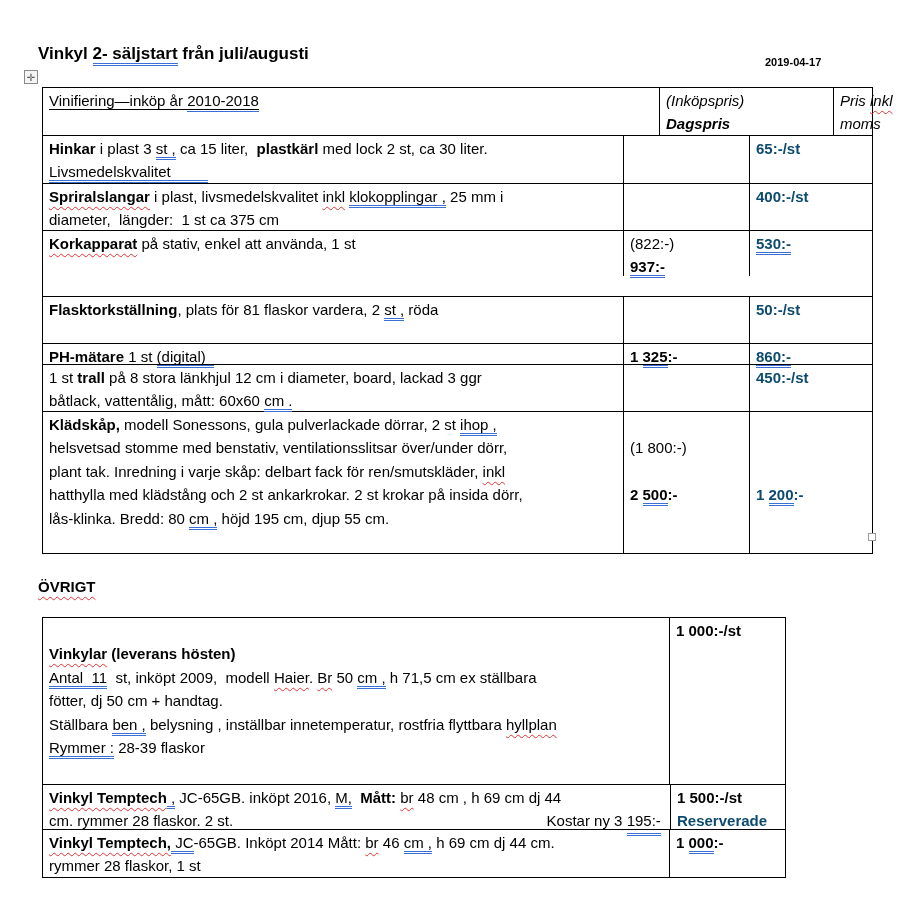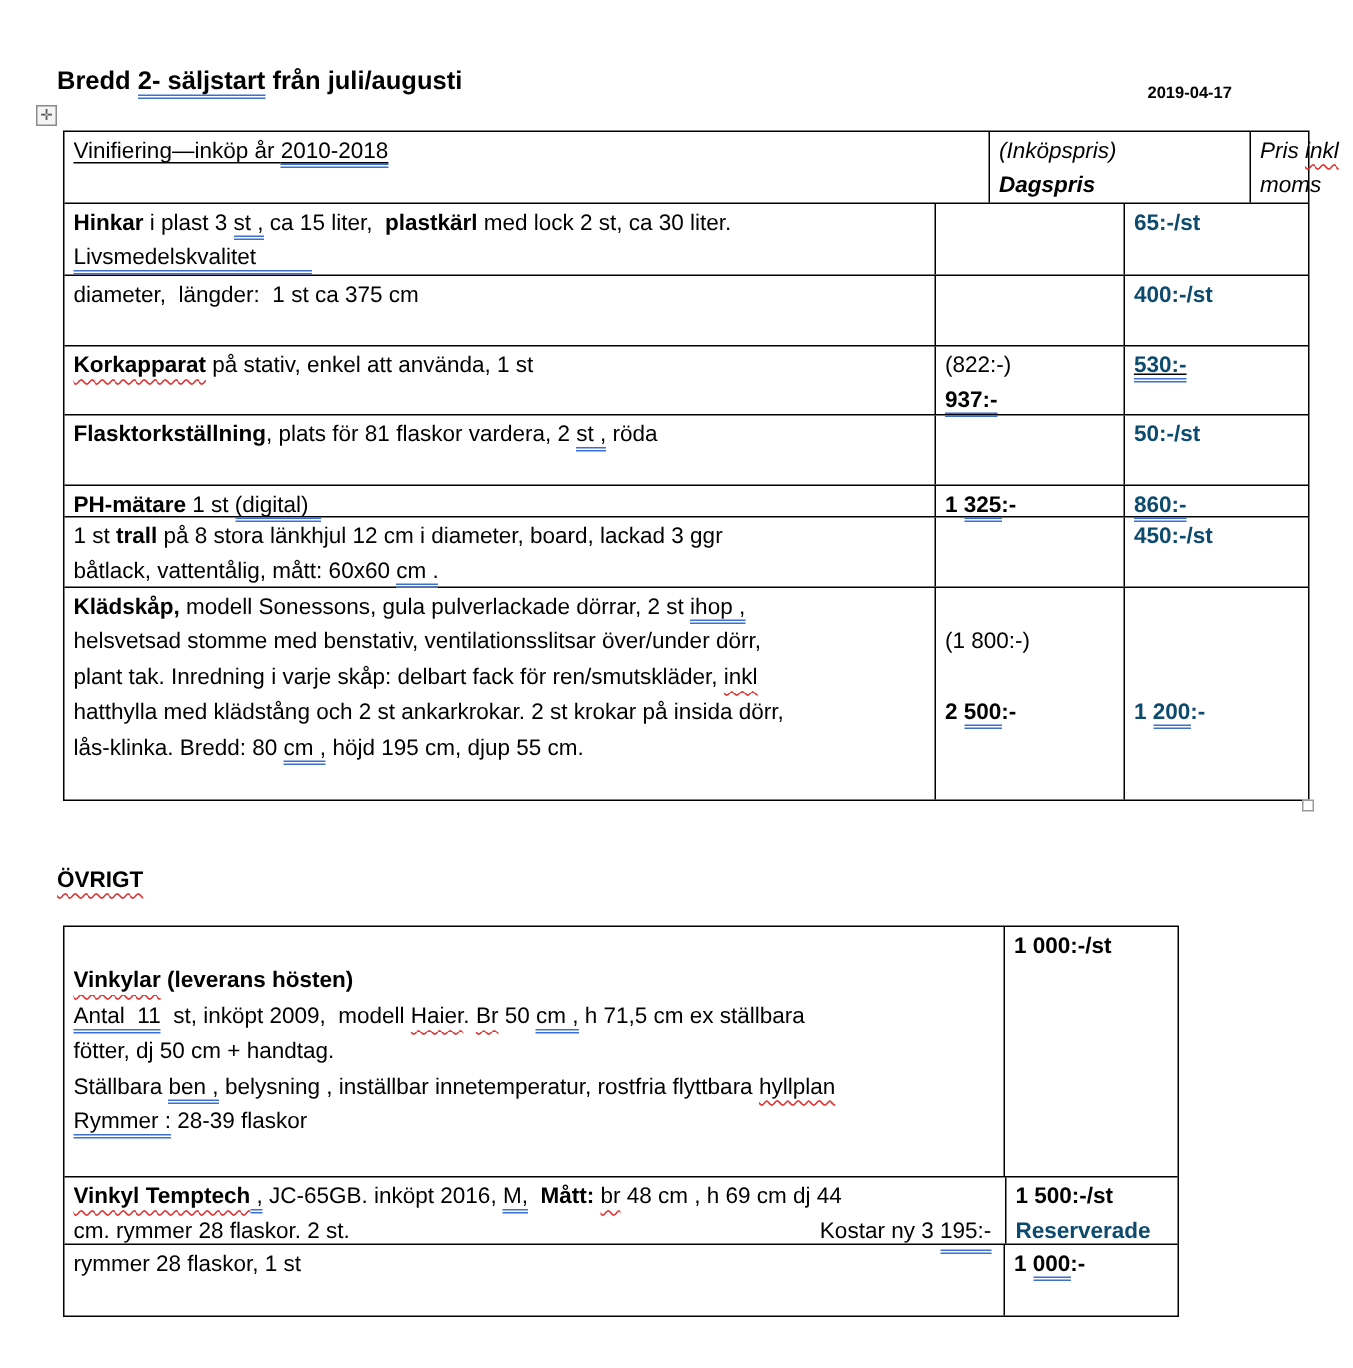--- a/index.html
+++ b/index.html
@@ -50,21 +50,21 @@
   }
   .ul{
     text-decoration-line:underline;text-decoration-style:solid;
     text-decoration-color:#000;text-decoration-thickness:1px;
     text-underline-offset:3px;
   }
 </style>
 </head>
 <body>
 
-<div class="doc-title"><span class="b">Bredd </span><span class="b u2">2- säljstart</span><span class="b"> från juli/augusti</span></div>
+<div class="doc-title"><span class="b">Vinkyl </span><span class="b u2">2- säljstart</span><span class="b"> från juli/augusti</span></div>
 
 <div class="doc-date">2019-04-17</div>
 
 <div class="move-handle">✛</div>
 
 <div class="tbl" style="left: 42px; top: 87px; width: 831px;">
     <div class="trow" style="height: 47px; gap: 36px;">
       <div class="tcell" style="width: 580px;">
         <div class="line"><span class="ul">Vinifiering—inköp år </span><span class="u2 ul">2010-2018</span></div>
       </div>
@@ -82,40 +82,41 @@
         <div class="line"><span class="b">Hinkar</span><span class=""> i plast 3 </span><span class="u2">st ,</span><span class=""> ca 15 liter,  </span><span class="b">plastkärl</span><span class=""> med lock 2 st, ca 30 liter.</span></div>
         <div class="line"><span class="u2">Livsmedelskvalitet&nbsp;&nbsp;&nbsp;&nbsp;&nbsp;&nbsp;&nbsp;&nbsp;&nbsp;</span></div>
       </div>
       <div class="tcell" style="width: 126px;"></div>
       <div class="tcell" style="width: 122px;">
         <div class="line"><span class="b red">65:-/st</span></div>
       </div>
     </div>
     <div class="trow" style="height: 47px;">
       <div class="tcell" style="width: 580px;">
+        <div class="line"><span class="b sq">Spriralslangar</span><span class=""> i plast, livsmedelskvalitet </span><span class="sq">inkl</span><span class=""> </span><span class="u2">klokopplingar ,</span><span class=""> 25 mm i</span></div>
         <div class="line"><span class="">diameter,  längder:  1 st ca 375 cm</span></div>
       </div>
       <div class="tcell" style="width: 126px;"></div>
       <div class="tcell" style="width: 134px;">
         <div class="line"><span class="b red">400:-/st</span></div>
       </div>
     </div>
     <div class="trow" style="height: 46px;">
       <div class="tcell" style="width: 580px;">
         <div class="line"><span class="b sq">Korkapparat</span><span class=""> på stativ, enkel att använda, 1 st</span></div>
       </div>
       <div class="tcell" style="width: 126px;">
         <div class="line"><span class="">(822:-)</span></div>
         <div class="line"><span class="b u2">937:-</span></div>
       </div>
-      <div class="tcell" style="width: 106px; text-decoration: underline;">
+      <div class="tcell" style="width: 106px;">
         <div class="line"><span class="b red u2">530:-</span></div>
       </div>
     </div>
-    <div class="trow" style="height: 47px;">
+    <div class="trow" style="height: 47px; margin-top: 20px;">
       <div class="tcell" style="width: 580px;">
         <div class="line"><span class="b">Flasktorkställning</span><span class="">, plats för 81 flaskor vardera, 2 </span><span class="u2">st ,</span><span class=""> röda</span></div>
       </div>
       <div class="tcell" style="width: 126px;"></div>
       <div class="tcell" style="width: 122px;">
         <div class="line"><span class="b red">50:-/st</span></div>
       </div>
     </div>
     <div class="trow" style="height: 21px;">
       <div class="tcell" style="width: 580px;">
@@ -184,19 +185,20 @@
         <div class="line"><span class="b sq">Vinkyl Temptech</span><span class="u2"> ,</span><span class=""> JC-65GB. inköpt 2016, </span><span class="u2">M,</span><span class="">  </span><span class="b">Mått:</span><span class=""> </span><span class="sq">br</span><span class=""> 48 cm , h 69 cm dj 44</span></div>
         <div class="line flexline"><span class="">cm. rymmer 28 flaskor. 2 st.</span><span class="gap"></span><span class="">Kostar ny 3 </span><span class="u2">195:-</span><span class="">&nbsp;</span></div>
       </div>
       <div class="tcell" style="width: 115px;">
         <div class="line"><span class="b">1 500:-/st</span></div>
         <div class="line"><span class="b red">Reserverade</span></div>
       </div>
     </div>
     <div class="trow" style="height: 48px;">
       <div class="tcell" style="width: 626px;">
+        <div class="line"><span class="b sq">Vinkyl Temptech,</span><span class="u2"> </span><span class="u2">JC</span><span class="">-65GB. Inköpt 2014 Mått: </span><span class="sq">br</span><span class=""> 46 </span><span class="u2">cm ,</span><span class=""> h 69 cm dj 44 cm.</span></div>
         <div class="line"><span class="">rymmer 28 flaskor, 1 st</span></div>
       </div>
       <div class="tcell" style="width: 115px;">
         <div class="line"><span class="b">1 </span><span class="b u2">000</span><span class="b">:-</span></div>
       </div>
     </div>
   </div>
 
 </body></html>

